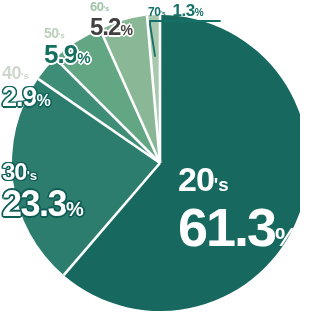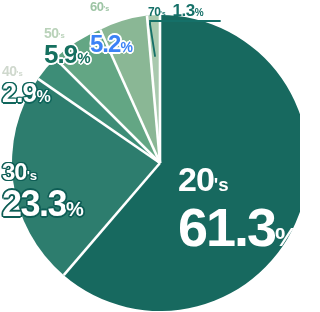--- a/index.html
+++ b/index.html
@@ -114,21 +114,21 @@
   .lbl-outside .pct {
     display: block;
   }
 
   
   #label-40 {
     left: 2px;
     top: 64px;
   }
   #label-40 .age {
-    font-size: 14px;
+    font-size: 18px;
     color: #cfd8cd;
     letter-spacing: -0.5px;
   }
   #label-40 .pct {
     font-size: 27px;
     color: #ffffff;
     margin-top: 2px;
     letter-spacing: -1px;
     text-shadow:
       -1.3px -1.3px 0 #10665c,  1.3px -1.3px 0 #10665c,
@@ -167,22 +167,22 @@
     left: 90px;
     top: 0;
   }
   #label-60 .age {
     font-size: 13px;
     color: #9dc4a4;
     letter-spacing: -0.5px;
   }
   #label-60 .pct {
     font-size: 24px;
-    color: #3b82f6;
-    margin-top: 19px;
+    color: #404040;
+    margin-top: 2px;
     letter-spacing: -1px;
     text-shadow:
       -1.4px -1.4px 0 #ffffff,  1.4px -1.4px 0 #ffffff,
       -1.4px  1.4px 0 #ffffff,  1.4px  1.4px 0 #ffffff,
        0 -1.6px 0 #ffffff, 0 1.6px 0 #ffffff,
       -1.6px 0 0 #ffffff, 1.6px 0 0 #ffffff;
   }
   #label-60 .pct .unit { font-size: 14px; }
 
   

